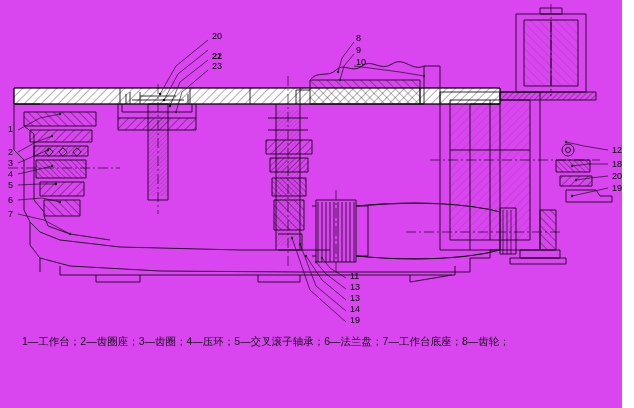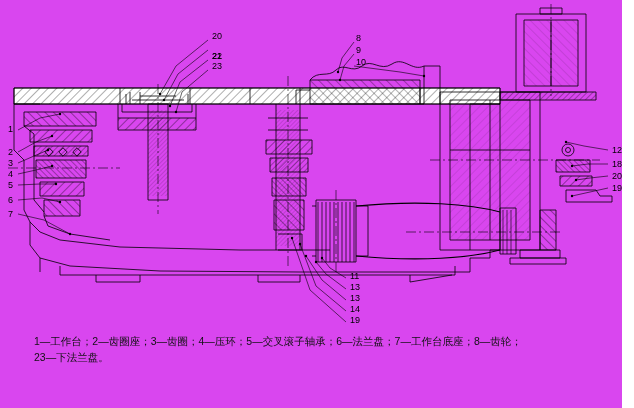--- a/index.html
+++ b/index.html
@@ -20,21 +20,21 @@
     left: 0;
     top: 0;
     width: 634px;
     height: 330px;
   }
   .legend {
     position: absolute;
     left: 0;
     top: 334px;
     width: 634px;
-    padding: 0 34px;
+    padding: 0 22px;
     box-sizing: border-box;
     font-family: "Liberation Sans", sans-serif;
     font-size: 10.5px;
     line-height: 15.5px;
     color: #111111;
     text-align: left;
   }
   .legend div {
     white-space: pre-wrap;
   }
@@ -297,16 +297,15 @@
   <div class="lbl" style="left:612px; top:183px;">19</div>
 
   <div class="lbl" style="left:350px; top:271px;">11</div>
   <div class="lbl" style="left:350px; top:282px;">13</div>
   <div class="lbl" style="left:350px; top:293px;">13</div>
   <div class="lbl" style="left:350px; top:304px;">14</div>
   <div class="lbl" style="left:350px; top:315px;">19</div>
 
   <div class="legend">
     <div>1—工作台；2—齿圈座；3—齿圈；4—压环；5—交叉滚子轴承；6—法兰盘；7—工作台底座；8—齿轮；</div>
-    <div>23—下法兰盘。</div>
   </div>
 
 </div>
 
 </body></html>

